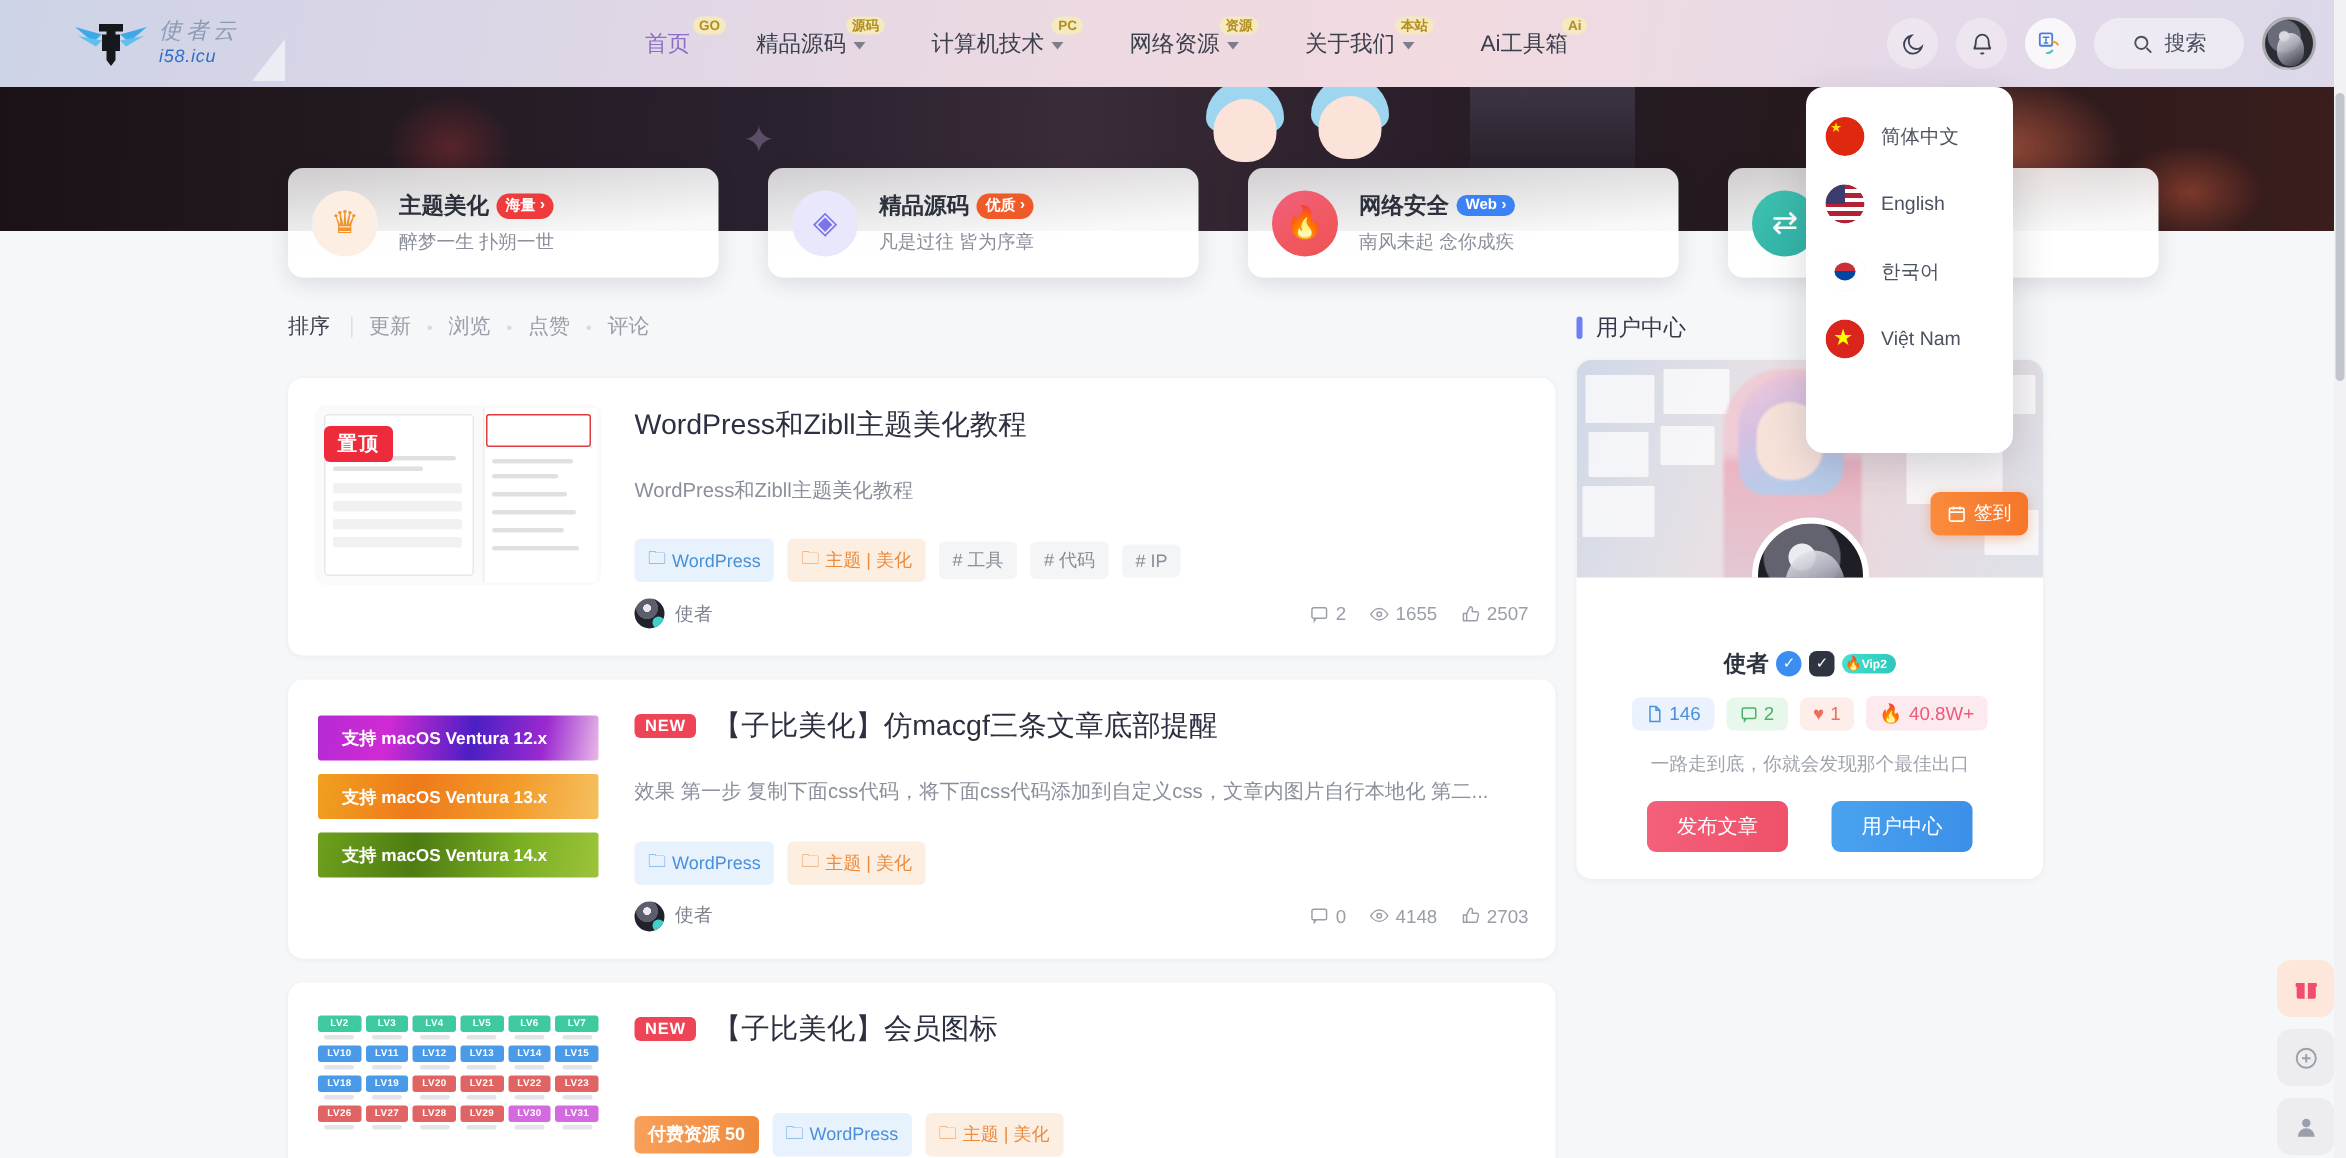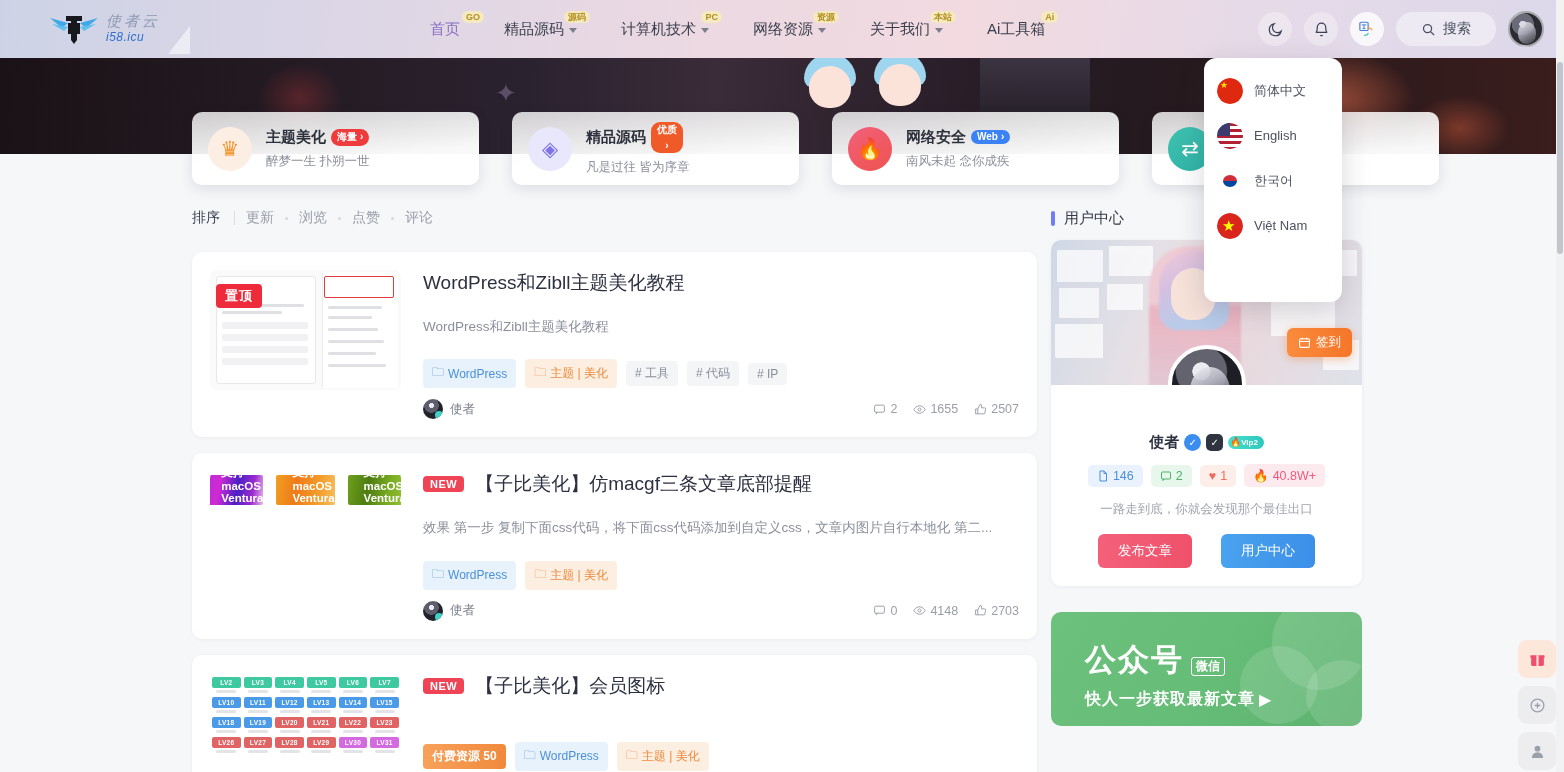--- a/index.html
+++ b/index.html
@@ -124,21 +124,21 @@
   .fc-icon { width: 44px; height: 44px; border-radius: 50%; display:flex; align-items:center; justify-content:center; flex:0 0 44px; font-size: 21px; }
   .fc-ic-1 { background: #fdeee4; color: #f0932b; }
   .fc-ic-2 { background: #e8e7fb; color: #7d74e8; }
   .fc-ic-3 { background: linear-gradient(150deg,#f2607a,#ef5350); color: #fff; }
   .fc-ic-4 { background: linear-gradient(150deg,#3fc1b0,#2fb3a6); color: #fff; }
   .fc-body { display: flex; flex-direction: column; gap: 6px; }
   .fc-title-row { display: flex; align-items: center; gap: 5px; }
   .fc-title { font-size: 15px; font-weight: bold; color: #2d313c; }
   .fc-badge { font-size: 10px; color: #fff; border-radius: 9px; padding: 1px 6px 2px; font-weight: bold; display:flex; align-items:center; gap:3px; }
   .bg-red { background: #ef3b3b; }
-  .bg-orange { background: #f05a28; flex-direction: column; }
+  .bg-orange { background: #f05a28; }
   .bg-blue { background: #3b82f6; }
   .fc-sub { font-size: 12.5px; color: #8b8f9b; }
 
   
   .main { position: absolute; top: 200px; left: 192px; width: 845px; }
   .sortbar { display: flex; align-items: center; gap: 0; height: 36px; font-size: 14px; }
   .sort-label { color: #3b4050; font-weight: 500; padding-right: 14px; }
   .sort-div { width: 1px; height: 14px; background: #dcdee4; }
   .sort-opt { color: #9a9ea9; padding: 0 11px; cursor: pointer; }
   .sort-dot { width: 3px; height: 3px; border-radius: 50%; background: #d7d9df; }
@@ -153,21 +153,21 @@
     font-size: 13px; font-weight: bold; padding: 3px 9px; border-radius: 4px; letter-spacing:1px; z-index:3;
   }
   
   .t1 { background: #fafafa; }
   .t1 .pane-l { position:absolute; left:6px; top:6px; width:100px; height:108px; background:#fff; border:1px solid #e8e8ea; border-radius:3px; }
   .t1 .pane-r { position:absolute; left:112px; top:2px; width:76px; height:116px; background:#fff; border-left:1px solid #ededef; }
   .t1 .row { position:absolute; height:7px; background:#f1f1f3; border-radius:2px; }
   .t1 .redbox { position:absolute; left:114px; top:6px; width:70px; height:22px; border:1.5px solid #e23b3b; border-radius:2px; }
   .t1 .ln { position:absolute; height:3px; background:#dfe0e4; border-radius:2px; }
   
-  .t2 { display:flex; flex-direction:row; justify-content:center; gap:9px; padding:4px 0; background:#fff; }
+  .t2 { display:flex; flex-direction:column; justify-content:center; gap:9px; padding:4px 0; background:#fff; }
   .osbar { height: 30px; margin: 0 2px; border-radius: 2px; display: flex; align-items: center; padding-left: 16px; color:#fff; font-size: 11.5px; font-weight: 600; }
   .os1 { background: linear-gradient(100deg,#b42ad4 0%,#d12ad4 25%,#4b1fc4 55%,#9b2ad0 80%,#e8b9e8 100%); }
   .os2 { background: linear-gradient(100deg,#f0a020 0%,#ef7a1a 35%,#f39c2a 70%,#f5c060 100%); }
   .os3 { background: linear-gradient(100deg,#6ea01c 0%,#4e7c12 35%,#7aad22 70%,#9cc43a 100%); }
   
   .t3 { background:#fff; padding: 4px 2px; }
   .lvgrid { display: grid; grid-template-columns: repeat(6, 1fr); gap: 4px 3px; }
   .lvcell { display:flex; flex-direction:column; align-items:center; gap:2px; }
   .lvchip { width: 100%; height: 11px; border-radius: 2px; color:#fff; font-size:6.5px; display:flex; align-items:center; justify-content:center; font-weight:bold; letter-spacing:.3px; }
   .lvtext { width: 70%; height: 3px; background: #e3e4e8; border-radius: 2px; }
@@ -734,35 +734,20 @@
           </span>
         </div>
         <div class="u-motto">一路走到底，你就会发现那个最佳出口</div>
         <div class="u-btns">
           <span class="ubtn ubtn-pink">发布文章</span>
           <span class="ubtn ubtn-blue">用户中心</span>
         </div>
       </div>
     </div>
 
-    <div class="wx-banner">
-      <div class="wx-bubble" style="right:-6px;top:-18px;width:96px;height:96px;"></div>
-      <div class="wx-bubble" style="right:44px;top:34px;width:78px;height:78px;"></div>
-      <div class="wx-bubble" style="right:-16px;top:48px;width:72px;height:72px;"></div>
-      <div class="wx-text">
-        <div class="wx-l1">
-          <span class="wx-big">公众号</span>
-          <span class="wx-tag">微信</span>
-        </div>
-        <div class="wx-l2">
-          <span>快人一步获取最新文章</span>
-          <span>▶</span>
-        </div>
-      </div>
-    </div>
   </div>
 
   <div class="lang-menu">
     <div class="lang-item">
       <span class="flag">
           <span class="flag-halo"></span>
           <span class="fl-cn" style="position:absolute;inset:0;border-radius:50%;"></span>
         </span>
       <span class="lang-label">简体中文</span>
     </div>

